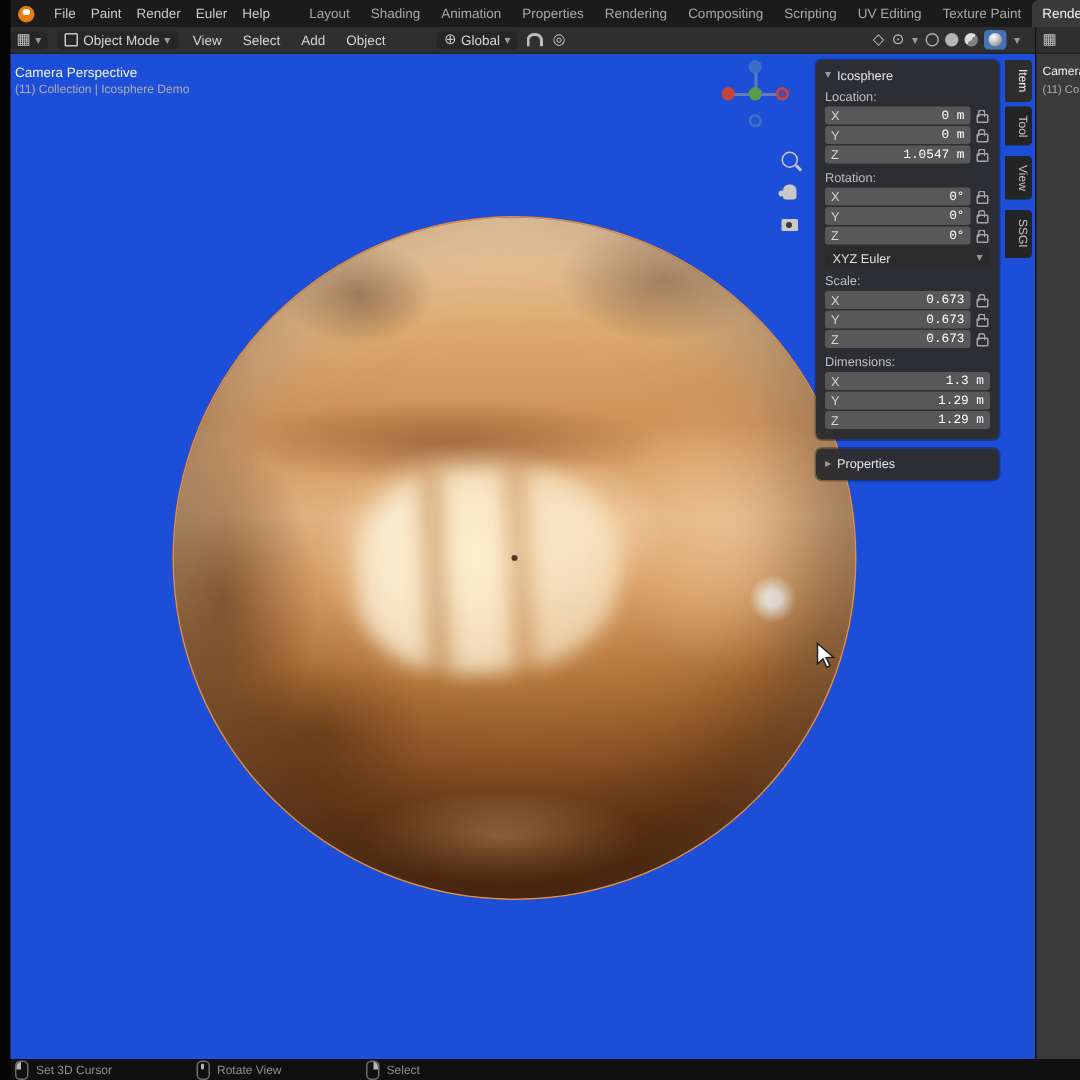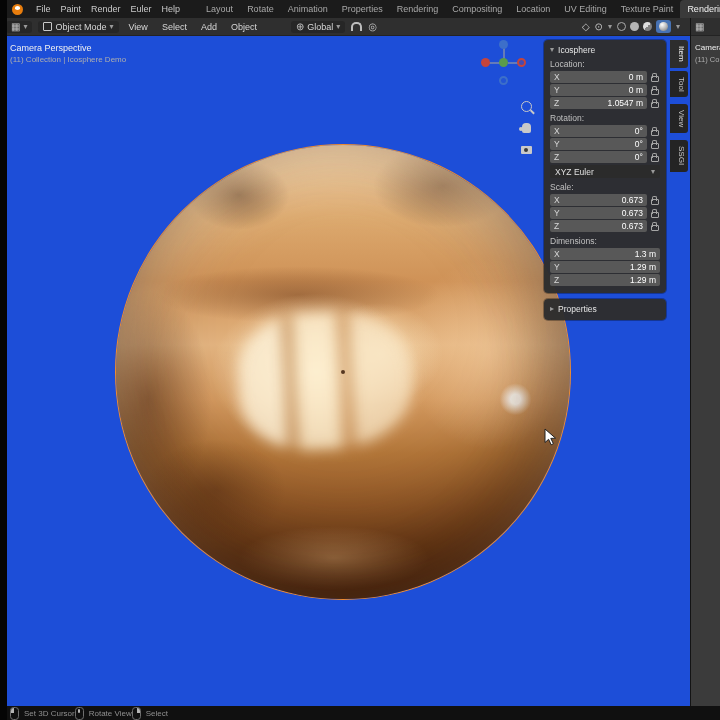--- a/index.html
+++ b/index.html
@@ -88,21 +88,21 @@
   .sidebar{position:absolute;right:24px;top:4px;width:122px;z-index:10;font-size:8.5px;color:#cccccc;}
   .panel{background:rgba(45,45,45,.97);border-radius:4px;padding:5px 6px 6px;box-sizing:border-box;
     box-shadow:0 0 0 1px rgba(0,0,0,.3);}
   .panel + .panel{margin-top:6px;}
   .panel-hd{display:flex;align-items:center;gap:4px;color:#e6e6e6;margin-bottom:3px;}
   .sec-label{margin:4px 0 2px;color:#c0c0c0;}
   .frow{display:flex;gap:2px;margin-bottom:1px;}
   .afield{flex:1;display:flex;justify-content:space-between;align-items:center;background:#585858;
     border-radius:2px;padding:0 4px;height:12px;}
   .afield .axis{color:#d8d8d8;}
-  .afield .val{color:#ffffff;}
+  .afield .val{color:#ffffff;font-family:Liberation Mono, monospace;}
   .lockbtn{width:11px;height:12px;display:flex;align-items:flex-start;justify-content:center;}
   .lock{width:6px;height:4px;border:1px solid #a5a5a5;border-radius:1px;position:relative;margin-top:5px;}
   .lock::before{content:"";position:absolute;top:-4px;left:0.5px;width:3px;height:4px;
     border:1px solid #a5a5a5;border-bottom:none;border-radius:2px 2px 0 0;}
   .euler{height:13px;background:#2b2b2b;border-radius:2px;display:flex;justify-content:space-between;
     align-items:center;padding:0 5px;margin:2px 0 1px;color:#e0e0e0;}
 
   
   .side-tabs{position:absolute;right:2px;top:4px;width:18px;display:flex;flex-direction:column;gap:3px;z-index:9;}
   .stab{writing-mode:vertical-rl;padding:6px 2px;background:#242424;color:#c4c4c4;font-size:8px;
@@ -113,21 +113,21 @@
   
   .rstrip{position:absolute;left:690px;top:18px;width:30px;height:688px;border-left:1px solid #141414;
     box-sizing:border-box;background:#3b3b3b;overflow:hidden;}
   .rs-header{height:18px;background:#2f2f2f;border-bottom:1px solid #232323;box-sizing:border-box;
     display:flex;align-items:center;gap:2px;padding-left:4px;font-size:9px;color:#cfcfcf;}
   .rs-l1{position:absolute;left:4px;top:25px;font-size:8px;color:#f0f0f0;white-space:nowrap;}
   .rs-l2{position:absolute;left:4px;top:37px;font-size:7.5px;color:#aeaeae;white-space:nowrap;}
 
   
   .statusbar{position:absolute;left:0;top:706px;width:720px;height:14px;background:#101010;
-    display:flex;align-items:center;padding-left:10px;box-sizing:border-box;
+    display:flex;align-items:center;gap:56px;padding-left:10px;box-sizing:border-box;
     font-size:8px;color:#8f8f8f;z-index:30;}
   .sb-item{display:flex;align-items:center;gap:5px;white-space:nowrap;}
   .mouse{width:7px;height:11px;border:1px solid #6e6e6e;border-radius:3.5px;position:relative;flex:none;}
   .mouse::before{content:"";position:absolute;background:#b5b5b5;}
   .mouse.left::before{left:0;top:0;width:3px;height:5px;border-radius:3px 0 0 0;}
   .mouse.middle::before{left:2px;top:1px;width:2px;height:4px;border-radius:1px;}
   .mouse.right::before{right:0;top:0;width:3px;height:5px;border-radius:0 3px 0 0;}
 
   .left-black{position:absolute;left:0;top:0;width:7px;height:720px;background:#050505;z-index:40;}
 </style>
@@ -138,26 +138,26 @@
 
   <div class="topbar">
     <span class="logo"></span>
     <span class="menu">File</span>
     <span class="menu">Paint</span>
     <span class="menu">Render</span>
     <span class="menu">Euler</span>
     <span class="menu">Help</span>
     <div class="ws-tabs">
       <span class="ws">Layout</span>
-      <span class="ws">Rotate</span>
+      <span class="ws">Shading</span>
       <span class="ws">Animation</span>
       <span class="ws">Properties</span>
       <span class="ws">Rendering</span>
       <span class="ws">Compositing</span>
-      <span class="ws">Location</span>
+      <span class="ws">Scripting</span>
       <span class="ws">UV Editing</span>
       <span class="ws">Texture Paint</span>
       <span class="ws active">Rendering.001</span>
 
     </div>
   </div>
 
   <div class="vheader">
     <div class="hdr-dd">
       <span class="mini">▦</span>

